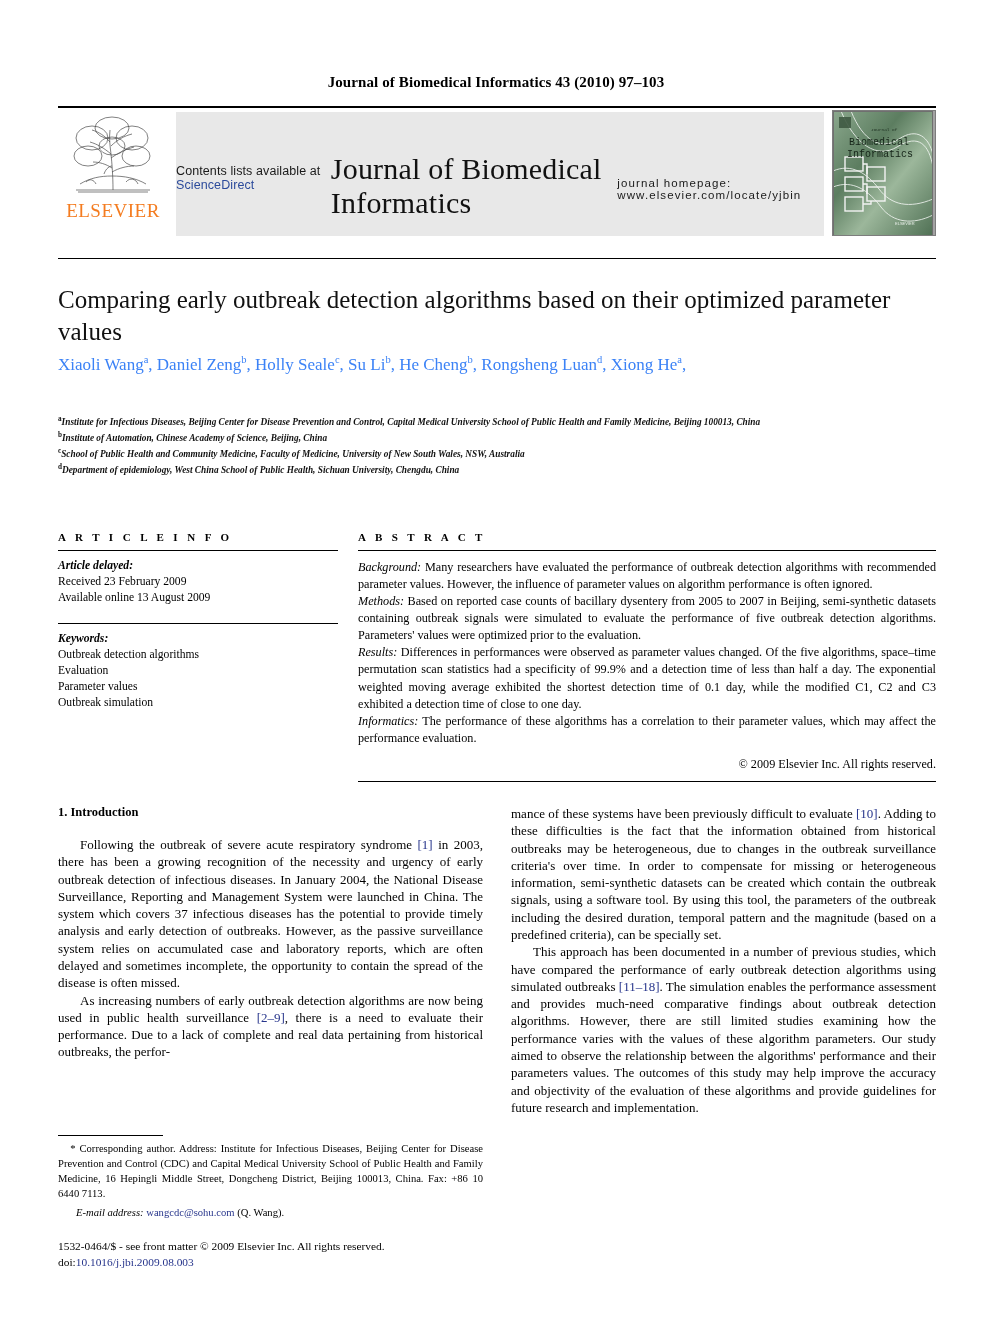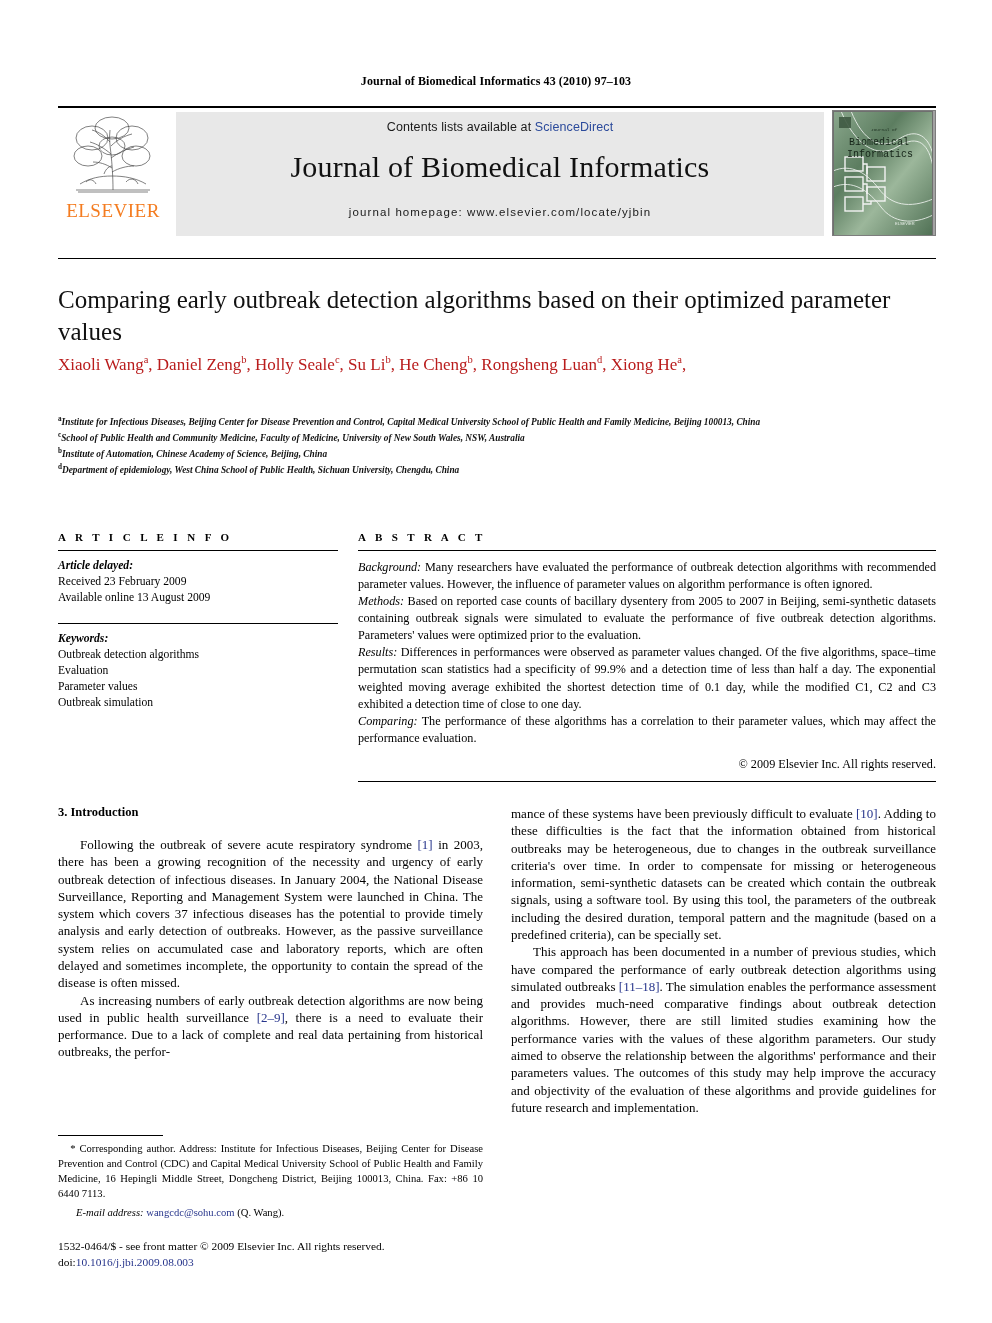--- a/index.html
+++ b/index.html
@@ -22,21 +22,21 @@
     padding: 0;
   }
 
   
   .running-head {
     position: absolute;
     top: 74px;
     left: 0;
     width: 992px;
     text-align: center;
-    font-size: 12px;
+    font-size: 15px;
     font-weight: bold;
     letter-spacing: 0.1px;
   }
 
   
   .masthead {
     position: absolute;
     top: 106px;
     left: 58px;
     width: 878px;
@@ -67,21 +67,21 @@
     letter-spacing: 0.5px;
     line-height: 1;
     margin-top: 1px;
     font-weight: normal;
   }
   .journal-band {
     flex: 1 1 auto;
     background: #e8e8e8;
     margin: 4px 8px 2px 8px;
     display: flex;
-    flex-direction: column;
+    flex-direction: row;
     align-items: center;
     justify-content: flex-start;
     padding-top: 8px;
   }
   .contents-line {
     font-family: "Liberation Sans", sans-serif;
     font-size: 12.5px;
     color: #1a1a1a;
     letter-spacing: 0.1px;
   }
@@ -130,21 +130,21 @@
     font-weight: normal;
     color: #111;
   }
   .authors {
     position: absolute;
     top: 352px;
     left: 58px;
     width: 880px;
     font-size: 17px;
     line-height: 1.45;
-    color: #b91c1c;
+    color: #3b82f6;
   }
   .authors sup { font-size: 10.5px; vertical-align: super; }
 
   .affiliations {
     position: absolute;
     top: 414px;
     left: 58px;
     width: 890px;
     font-size: 9.3px;
     font-style: italic;
@@ -356,22 +356,22 @@
   <div class="title-rule"></div>
 
   <div class="paper-title">Comparing early outbreak detection algorithms based on their optimized parameter values</div>
 
   <div class="authors">
     <div>Xiaoli Wang<sup>a</sup>, Daniel Zeng<sup>b</sup>, Holly Seale<sup>c</sup>, Su Li<sup>b</sup>, He Cheng<sup>b</sup>, Rongsheng Luan<sup>d</sup>, Xiong He<sup>a</sup>,</div>
   </div>
 
   <div class="affiliations">
     <div><sup>a</sup><span>Institute for Infectious Diseases, Beijing Center for Disease Prevention and Control, Capital Medical University School of Public Health and Family Medicine, Beijing 100013, China</span></div>
+    <div><sup>b</sup><span>Institute of Automation, Chinese Academy of Science, Beijing, China</span></div>
     <div><sup>c</sup><span>School of Public Health and Community Medicine, Faculty of Medicine, University of New South Wales, NSW, Australia</span></div>
-    <div><sup>b</sup><span>Institute of Automation, Chinese Academy of Science, Beijing, China</span></div>
     <div><sup>d</sup><span>Department of epidemiology, West China School of Public Health, Sichuan University, Chengdu, China</span></div>
   </div>
 
   <div class="info-abstract">
     <div class="ia-head">
       <div class="col-info">
         <div class="label-caps">A R T I C L E   I N F O</div>
         <div class="rule-thin"></div>
         <div class="info-body">
           <div class="info-subhead">Article delayed:</div>
@@ -392,31 +392,31 @@
 
       <div class="col-gap"></div>
 
       <div class="col-abs">
         <div class="label-caps">A B S T R A C T</div>
         <div class="rule-thin"></div>
         <div class="abstract-body">
           <div><span class="abs-lead">Background:</span><span> Many researchers have evaluated the performance of outbreak detection algorithms with recommended parameter values. However, the influence of parameter values on algorithm performance is often ignored.</span></div>
           <div><span class="abs-lead">Methods:</span><span> Based on reported case counts of bacillary dysentery from 2005 to 2007 in Beijing, semi-synthetic datasets containing outbreak signals were simulated to evaluate the performance of five outbreak detection algorithms. Parameters' values were optimized prior to the evaluation.</span></div>
           <div><span class="abs-lead">Results:</span><span> Differences in performances were observed as parameter values changed. Of the five algorithms, space–time permutation scan statistics had a specificity of 99.9% and a detection time of less than half a day. The exponential weighted moving average exhibited the shortest detection time of 0.1 day, while the modified C1, C2 and C3 exhibited a detection time of close to one day.</span></div>
-          <div><span class="abs-lead">Comparing:</span><span> The performance of these algorithms has a correlation to their parameter values, which may affect the performance evaluation.</span></div>
+          <div><span class="abs-lead">Informatics:</span><span> The performance of these algorithms has a correlation to their parameter values, which may affect the performance evaluation.</span></div>
           <div class="abs-copy">© 2009 Elsevier Inc. All rights reserved.</div>
         </div>
         <div class="abs-rule-bottom"></div>
       </div>
     </div>
   </div>
 
   <div class="body-cols">
     <div class="bcol">
-      <div class="sec-head">3. Introduction</div>
+      <div class="sec-head">1. Introduction</div>
       <p class="body-p">Following the outbreak of severe acute respiratory syndrome <span class="ref">[1]</span> in 2003, there has been a growing recognition of the necessity and urgency of early outbreak detection of infectious diseases. In January 2004, the National Disease Surveillance, Reporting and Management System were launched in China. The system which covers 37 infectious diseases has the potential to provide timely analysis and early detection of outbreaks. However, as the passive surveillance system relies on accumulated case and laboratory reports, which are often delayed and sometimes incomplete, the opportunity to contain the spread of the disease is often missed.</p>
       <p class="body-p">As increasing numbers of early outbreak detection algorithms are now being used in public health surveillance <span class="ref">[2–9]</span>, there is a need to evaluate their performance. Due to a lack of complete and real data pertaining from historical outbreaks, the perfor-</p>
     </div>
 
     <div class="bgap"></div>
 
     <div class="bcol">
       <p class="body-p" style="text-indent:0">mance of these systems have been previously difficult to evaluate <span class="ref">[10]</span>. Adding to these difficulties is the fact that the information obtained from historical outbreaks may be heterogeneous, due to changes in the outbreak surveillance criteria's over time. In order to compensate for missing or heterogeneous information, semi-synthetic datasets can be created which contain the outbreak signals, using a software tool. By using this tool, the parameters of the outbreak including the desired duration, temporal pattern and the magnitude (based on a predefined criteria), can be specially set.</p>
       <p class="body-p">This approach has been documented in a number of previous studies, which have compared the performance of early outbreak detection algorithms using simulated outbreaks <span class="ref">[11–18]</span>. The simulation enables the performance assessment and provides much-need comparative findings about outbreak detection algorithms. However, there are still limited studies examining how the performance varies with the values of these algorithm parameters. Our study aimed to observe the relationship between the algorithms' performance and their parameters values. The outcomes of this study may help improve the accuracy and objectivity of the evaluation of these algorithms and provide guidelines for future research and implementation.</p>
     </div>

